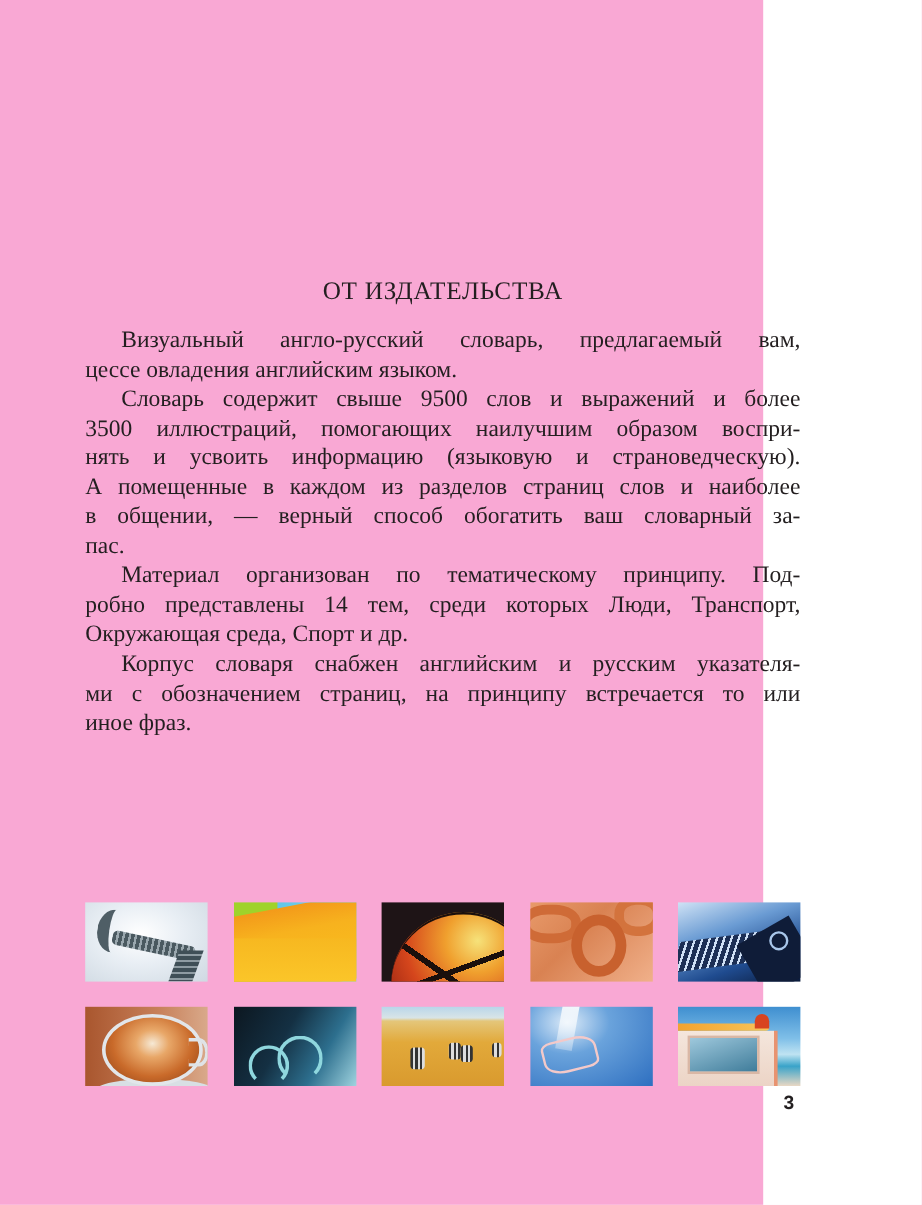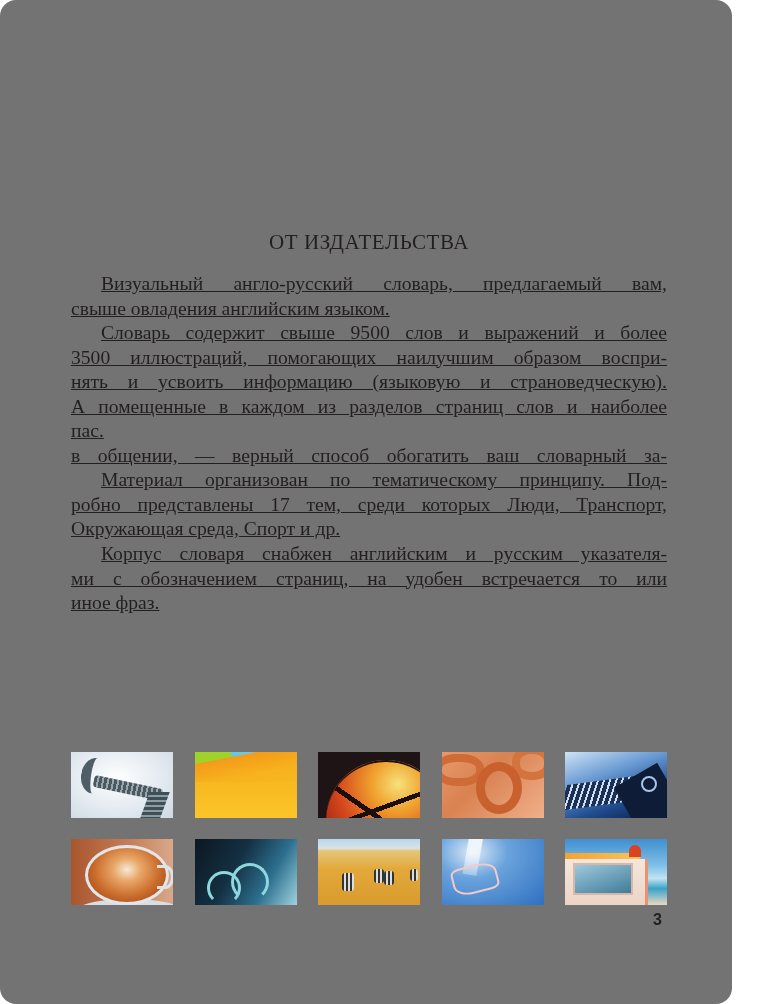--- a/index.html
+++ b/index.html
@@ -11,23 +11,22 @@
       width: 768px;
       height: 1004px;
       position: relative;
       overflow: hidden;
       font-family: "Liberation Serif", "DejaVu Serif", serif;
       color: #231f20;
     }
     .page {
       position: absolute;
       left: 0; top: 0;
-      width: 732px; height: 1004px;
-      background: #737373;
-      border-radius: 16px;
+      width: 636px; height: 1004px;
+      background: #f9a8d4;
     }
     .heading {
       position: absolute;
       left: 71px;
       width: 596px;
       top: 229px;
       text-align: center;
       font-size: 21px;
       letter-spacing: 0.6px;
       line-height: 26px;
@@ -41,21 +40,20 @@
       width: 596px;
       font-size: 19.6px;
       line-height: 24.55px;
     }
     .line {
       display: block;
       text-align: justify;
       text-align-last: justify;
       white-space: nowrap;
       height: 24.55px;
-      text-decoration: underline;
     }
     .line.last {
       text-align-last: left;
     }
     .line.indent {
       padding-left: 30px;
     }
     .gallery {
       position: absolute;
       left: 71px;
@@ -275,38 +273,38 @@
 </head>
 <body>
 
 <div class="page">
 
   <h1 class="heading">ОТ ИЗДАТЕЛЬСТВА</h1>
 
   <div class="body-text">
     <div>
       <span class="line indent">Визуальный англо-русский словарь, предлагаемый вам,</span>
-      <span class="line last">свыше овладения английским языком.</span>
+      <span class="line last">цессе овладения английским языком.</span>
     </div>
     <div>
       <span class="line indent">Словарь содержит свыше 9500 слов и выражений и более</span>
       <span class="line">3500 иллюстраций, помогающих наилучшим образом воспри-</span>
       <span class="line">нять и усвоить информацию (языковую и страноведческую).</span>
       <span class="line">А помещенные в каждом из разделов страниц слов и наиболее</span>
+      <span class="line">в общении, — верный способ обогатить ваш словарный за-</span>
       <span class="line last">пас.</span>
-      <span class="line">в общении, — верный способ обогатить ваш словарный за-</span>
     </div>
     <div>
       <span class="line indent">Материал организован по тематическому принципу. Под-</span>
-      <span class="line">робно представлены 17 тем, среди которых Люди, Транспорт,</span>
+      <span class="line">робно представлены 14 тем, среди которых Люди, Транспорт,</span>
       <span class="line last">Окружающая среда, Спорт и др.</span>
     </div>
     <div>
       <span class="line indent">Корпус словаря снабжен английским и русским указателя-</span>
-      <span class="line">ми с обозначением страниц, на удобен встречается то или</span>
+      <span class="line">ми с обозначением страниц, на принципу встречается то или</span>
       <span class="line last">иное фраз.</span>
     </div>
   </div>
 
   <div class="gallery">
 
     <div class="thumb t-stairs" style="left:0;top:0;">
       <div class="shape s1"></div>
       <div class="shape s2"></div>
       <div class="shape s3"></div>

